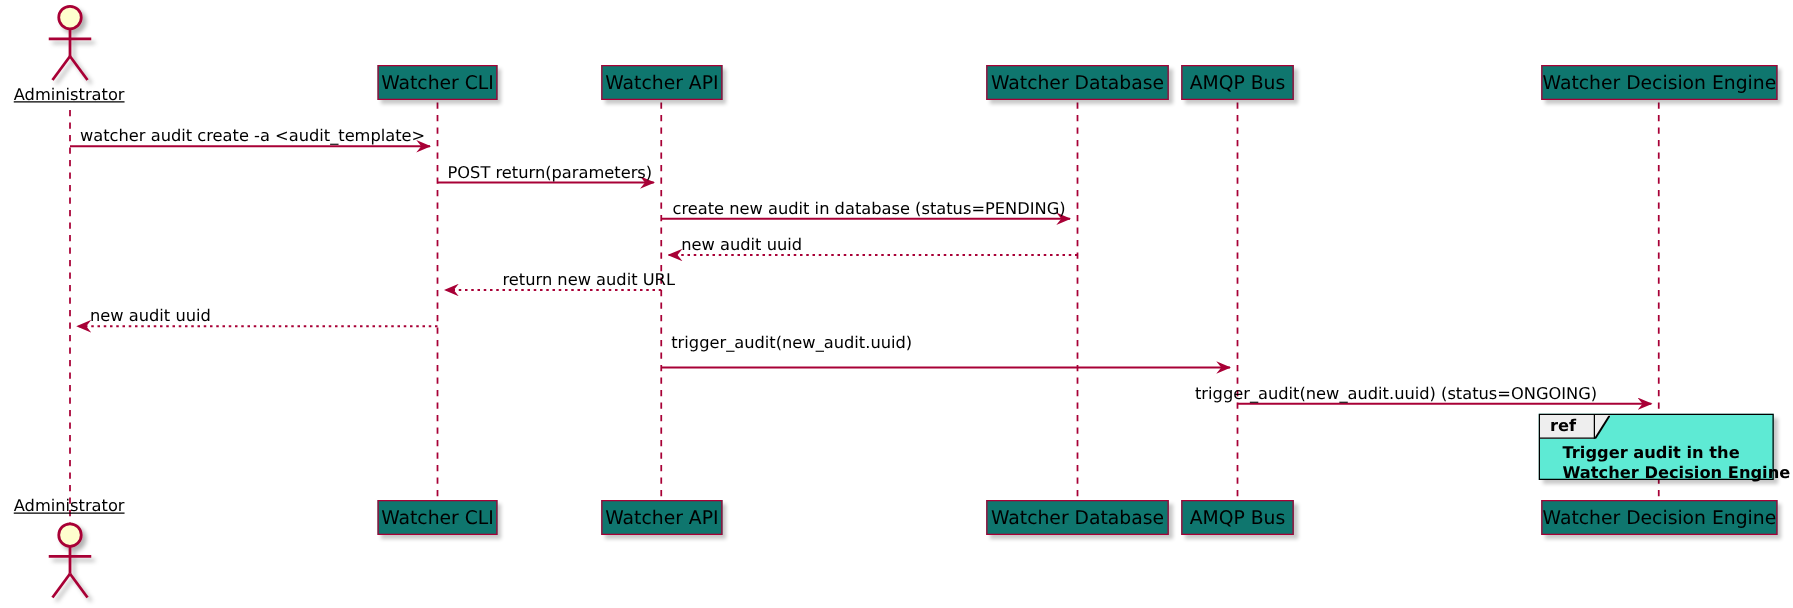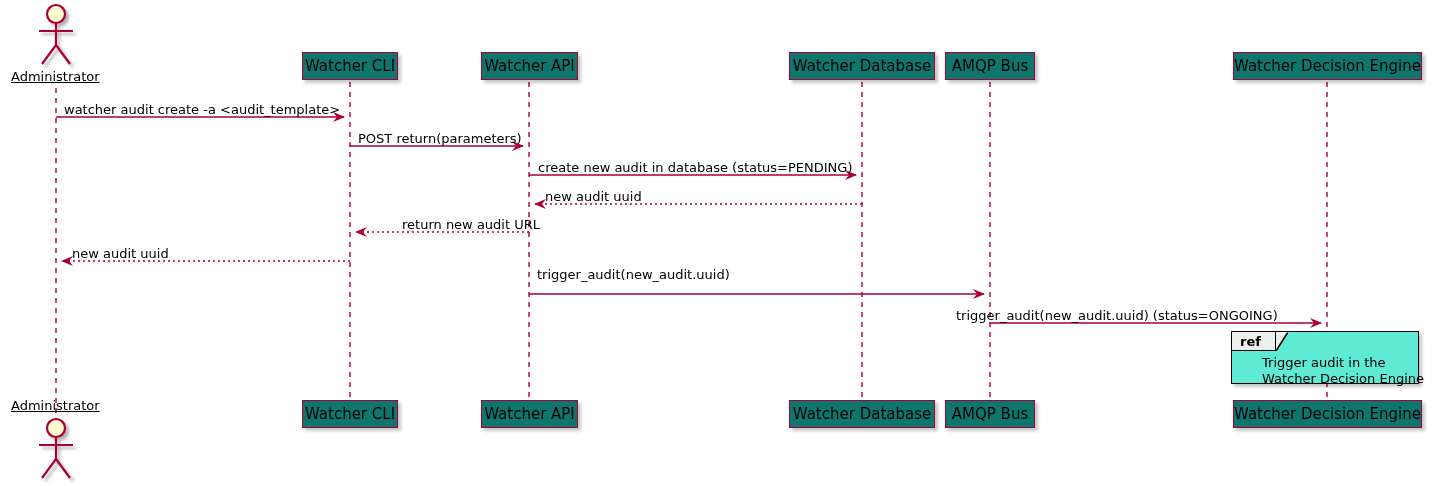--- a/index.html
+++ b/index.html
@@ -82,27 +82,28 @@
     box-sizing: border-box;
   }
   .ref-tab-notch {
     position: absolute;
     top: 0;
     width: 12px;
     height: 19px;
   }
   .ref-body {
     position: absolute;
-    left: 12px;
+    left: 0;
     right: 0;
     font-size: 13px;
     color: #000000;
     line-height: 16px;
     padding-left: 18px;
     white-space: nowrap;
+    font-weight: bold;
   }
 </style>
 </head>
 <body>
 
 <div id="diagram">
 
   <svg class="layer" viewBox="0 0 1434 486" xmlns="http://www.w3.org/2000/svg">
     <defs>
       <marker id="arrowR" markerWidth="12" markerHeight="10" refX="11" refY="5" orient="auto" markerUnits="userSpaceOnUse">

